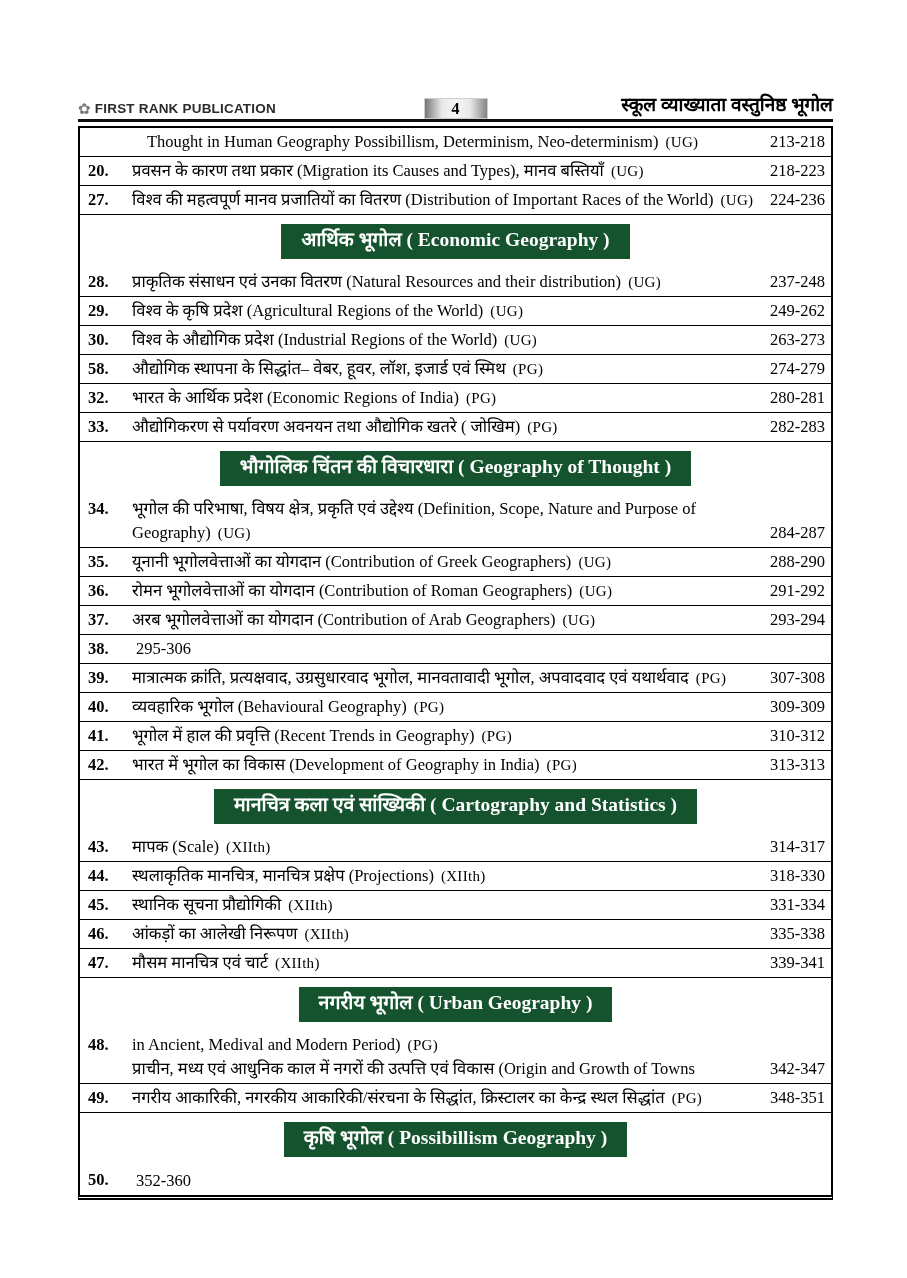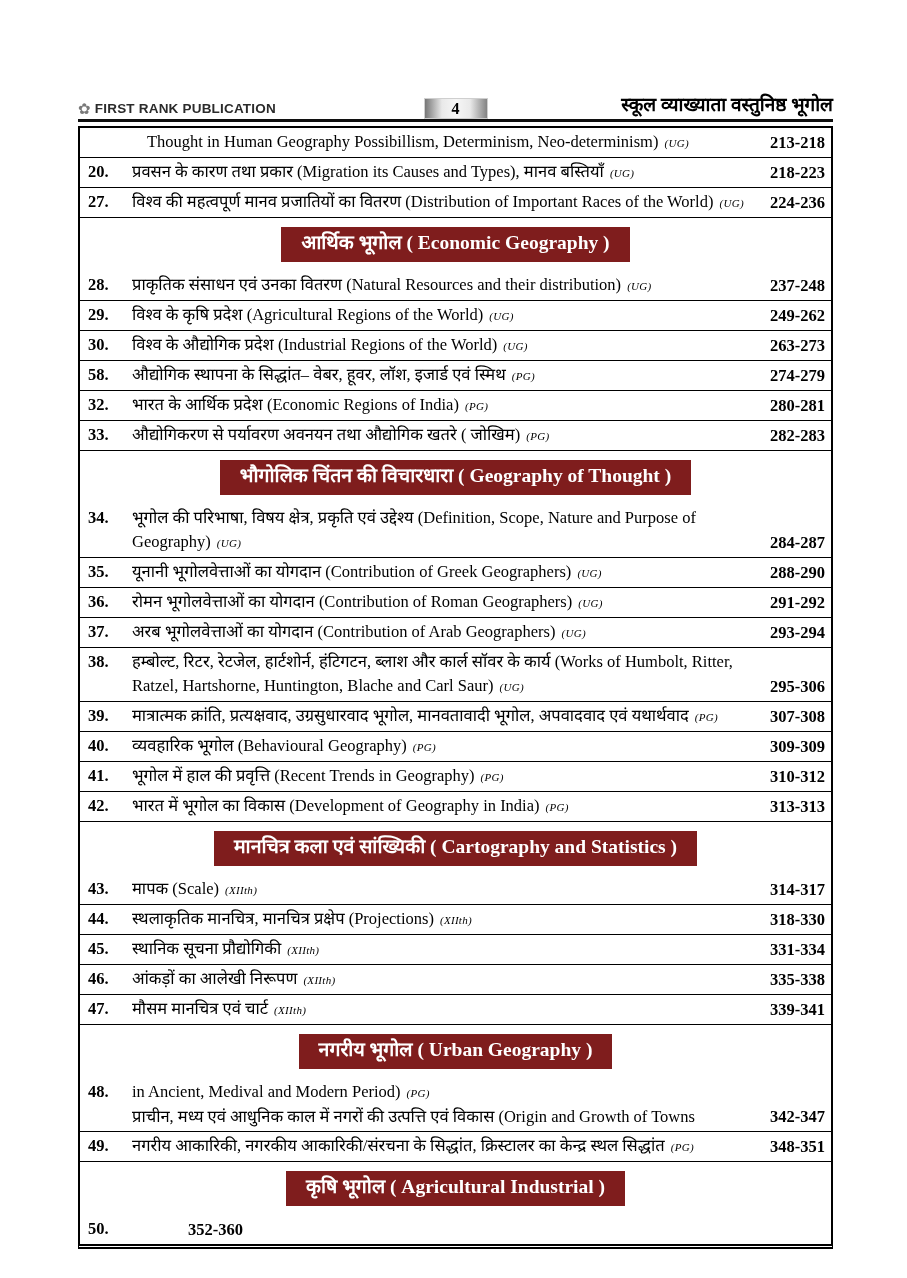--- a/index.html
+++ b/index.html
@@ -19,31 +19,31 @@
   .pagebox{position:absolute;left:50%;bottom:-3px;transform:translateX(-50%);
        width:64px;height:21px;display:flex;align-items:center;justify-content:center;
        font-weight:bold;font-size:16px;
        background:linear-gradient(90deg,#6f6f6f 0%,#e9e9e9 28%,#f6f6f6 50%,#e9e9e9 72%,#7d7d7d 100%);
        box-shadow:0 0 0 1px #cfcfcf inset;}
   .rule{height:3px;background:#101010;margin-top:3px;}
   
   .toc{margin-top:4px;border:2px solid #000;border-bottom:5px double #000;}
   .toc-row{display:flex;border-bottom:1px solid #000;min-height:29px;
        padding:2px 6px 2px 8px;box-sizing:border-box;font-size:16.5px;}
-  .toc-row:last-child{border-bottom:none;gap:44px;}
+  .toc-row:last-child{border-bottom:none;}
   .num{flex:none;width:44px;font-weight:bold;align-self:flex-start;line-height:24px;}
   .txt{flex:1;align-self:flex-start;}
   .line{line-height:24px;}
   .cont .txt{padding-left:15px;}
-  .tag{font-size:11px;margin-left:3px;letter-spacing:.3px;font-style:italic;}
-  .pages{flex:none;margin-left:12px;font-weight:bold;align-self:flex-end;
+  .tag{font-size:15px;margin-left:3px;letter-spacing:.3px;}
+  .pages{flex:none;margin-left:4px;font-weight:normal;align-self:flex-end;
        line-height:24px;white-space:nowrap;}
   .section-row{display:flex;justify-content:center;align-items:center;
        min-height:43px;padding:5px 0;}
-  .section-box{background:#7f1d1d;color:#fff;font-weight:bold;font-size:19.5px;
+  .section-box{background:#14532d;color:#fff;font-weight:bold;font-size:19.5px;
        padding:4px 20px 6px;line-height:1.25;}
 </style>
 </head>
 <body>
 
 <div class="sheet">
   <div class="hdr">
     <div class="pub">
       <span class="logo">✿</span>
       <span>FIRST RANK PUBLICATION</span>
@@ -147,24 +147,20 @@
       </div>
       <div class="toc-row">
         <span class="num">37.</span>
         <div class="txt">
           <div class="line">अरब भूगोलवेत्ताओं का योगदान (Contribution of Arab Geographers)<span class="tag"> (UG)</span></div>
         </div>
         <span class="pages">293-294</span>
       </div>
       <div class="toc-row">
         <span class="num">38.</span>
-        <div class="txt">
-          <div class="line">हम्बोल्ट, रिटर, रेटजेल, हार्टशोर्न, हंटिगटन, ब्लाश और कार्ल सॉवर के कार्य (Works of Humbolt, Ritter,</div>
-          <div class="line">Ratzel, Hartshorne, Huntington, Blache and Carl Saur)<span class="tag"> (UG)</span></div>
-        </div>
         <span class="pages">295-306</span>
       </div>
       <div class="toc-row">
         <span class="num">39.</span>
         <div class="txt">
           <div class="line">मात्रात्मक क्रांति, प्रत्यक्षवाद, उग्रसुधारवाद भूगोल, मानवतावादी भूगोल, अपवादवाद एवं यथार्थवाद<span class="tag"> (PG)</span></div>
         </div>
         <span class="pages">307-308</span>
       </div>
       <div class="toc-row">
@@ -238,20 +234,20 @@
         <span class="pages">342-347</span>
       </div>
       <div class="toc-row">
         <span class="num">49.</span>
         <div class="txt">
           <div class="line">नगरीय आकारिकी, नगरकीय आकारिकी/संरचना के सिद्धांत, क्रिस्टालर का केन्द्र स्थल सिद्धांत<span class="tag"> (PG)</span></div>
         </div>
         <span class="pages">348-351</span>
       </div>
       <div class="section-row">
-        <span class="section-box">कृषि भूगोल ( Agricultural Industrial )</span>
+        <span class="section-box">कृषि भूगोल ( Possibillism Geography )</span>
       </div>
       <div class="toc-row">
         <span class="num">50.</span>
         <span class="pages">352-360</span>
       </div>
     </div>
 </div>
 
 </body></html>

